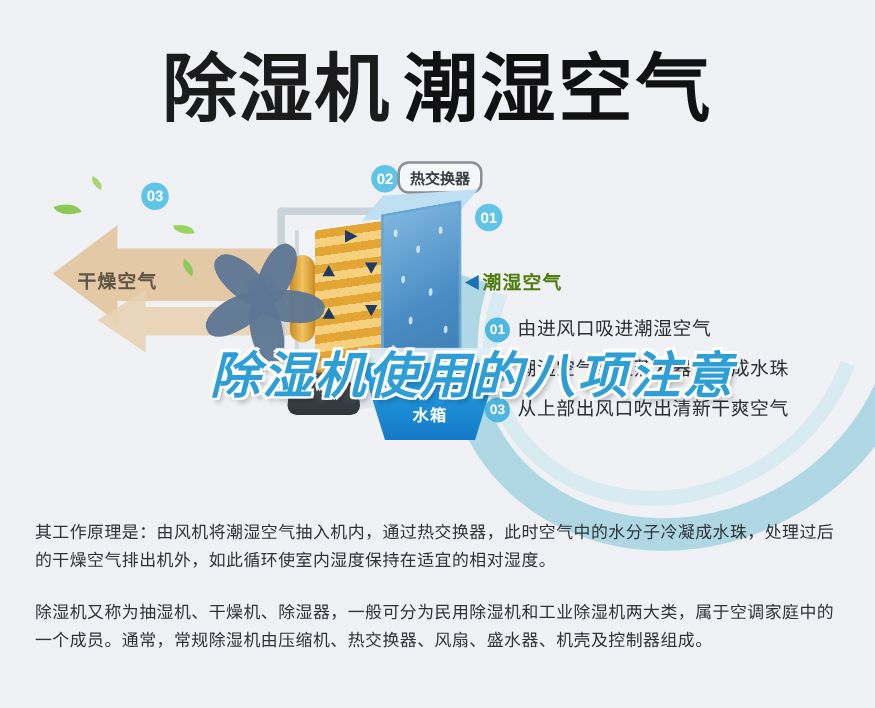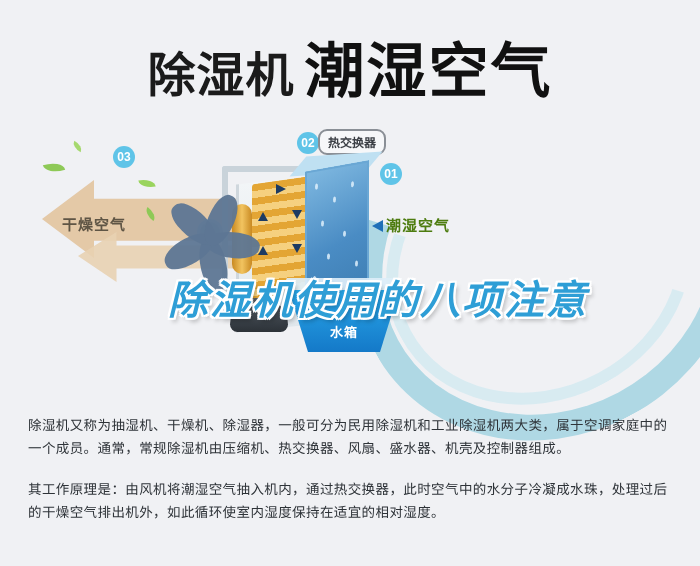--- a/index.html
+++ b/index.html
@@ -19,21 +19,21 @@
 
   
   #title-block {
     position: absolute;
     left: 0; top: 22px;
     width: 700px;
     text-align: center;
     white-space: nowrap;
   }
   .title-a {
-    font-size: 48px;
+    font-size: 60px;
     font-weight: bold;
     color: #1b1b1b;
     letter-spacing: 1px;
     vertical-align: baseline;
   }
   .title-b {
     font-size: 60px;
     font-weight: bold;
     color: #111111;
     letter-spacing: 2px;
@@ -421,21 +421,32 @@
     <span class="blade" style="transform:rotate(226deg)"></span>
     <span class="blade" style="transform:rotate(298deg)"></span>
 
     <div class="compressor"></div>
 
     <div class="tank-rim"></div>
     <div class="tank-body"></div>
     <div class="label-tank">水箱</div>
   </div>
 
+  <div id="steps">
+    <div class="step">
+      <span class="sbadge">01</span><span class="stext">由进风口吸进潮湿空气</span>
+    </div>
+    <div class="step">
+      <span class="sbadge">02</span><span class="stext">潮湿空气经过蒸发器冷凝成水珠</span>
+    </div>
+    <div class="step">
+      <span class="sbadge">03</span><span class="stext">从上部出风口吹出清新干爽空气</span>
+    </div>
+  </div>
 
   <div id="overlay">除湿机使用的八项注意</div>
 
   <div id="body-copy">
+    <p>其工作原理是：由风机将潮湿空气抽入机内，通过热交换器，此时空气中的水分子冷凝成水珠，处理过后的干燥空气排出机外，如此循环使室内湿度保持在适宜的相对湿度。</p>
     <p>除湿机又称为抽湿机、干燥机、除湿器，一般可分为民用除湿机和工业除湿机两大类，属于空调家庭中的一个成员。通常，常规除湿机由压缩机、热交换器、风扇、盛水器、机壳及控制器组成。</p>
-    <p>其工作原理是：由风机将潮湿空气抽入机内，通过热交换器，此时空气中的水分子冷凝成水珠，处理过后的干燥空气排出机外，如此循环使室内湿度保持在适宜的相对湿度。</p>
   </div>
 
 </div>
 
 </body></html>

